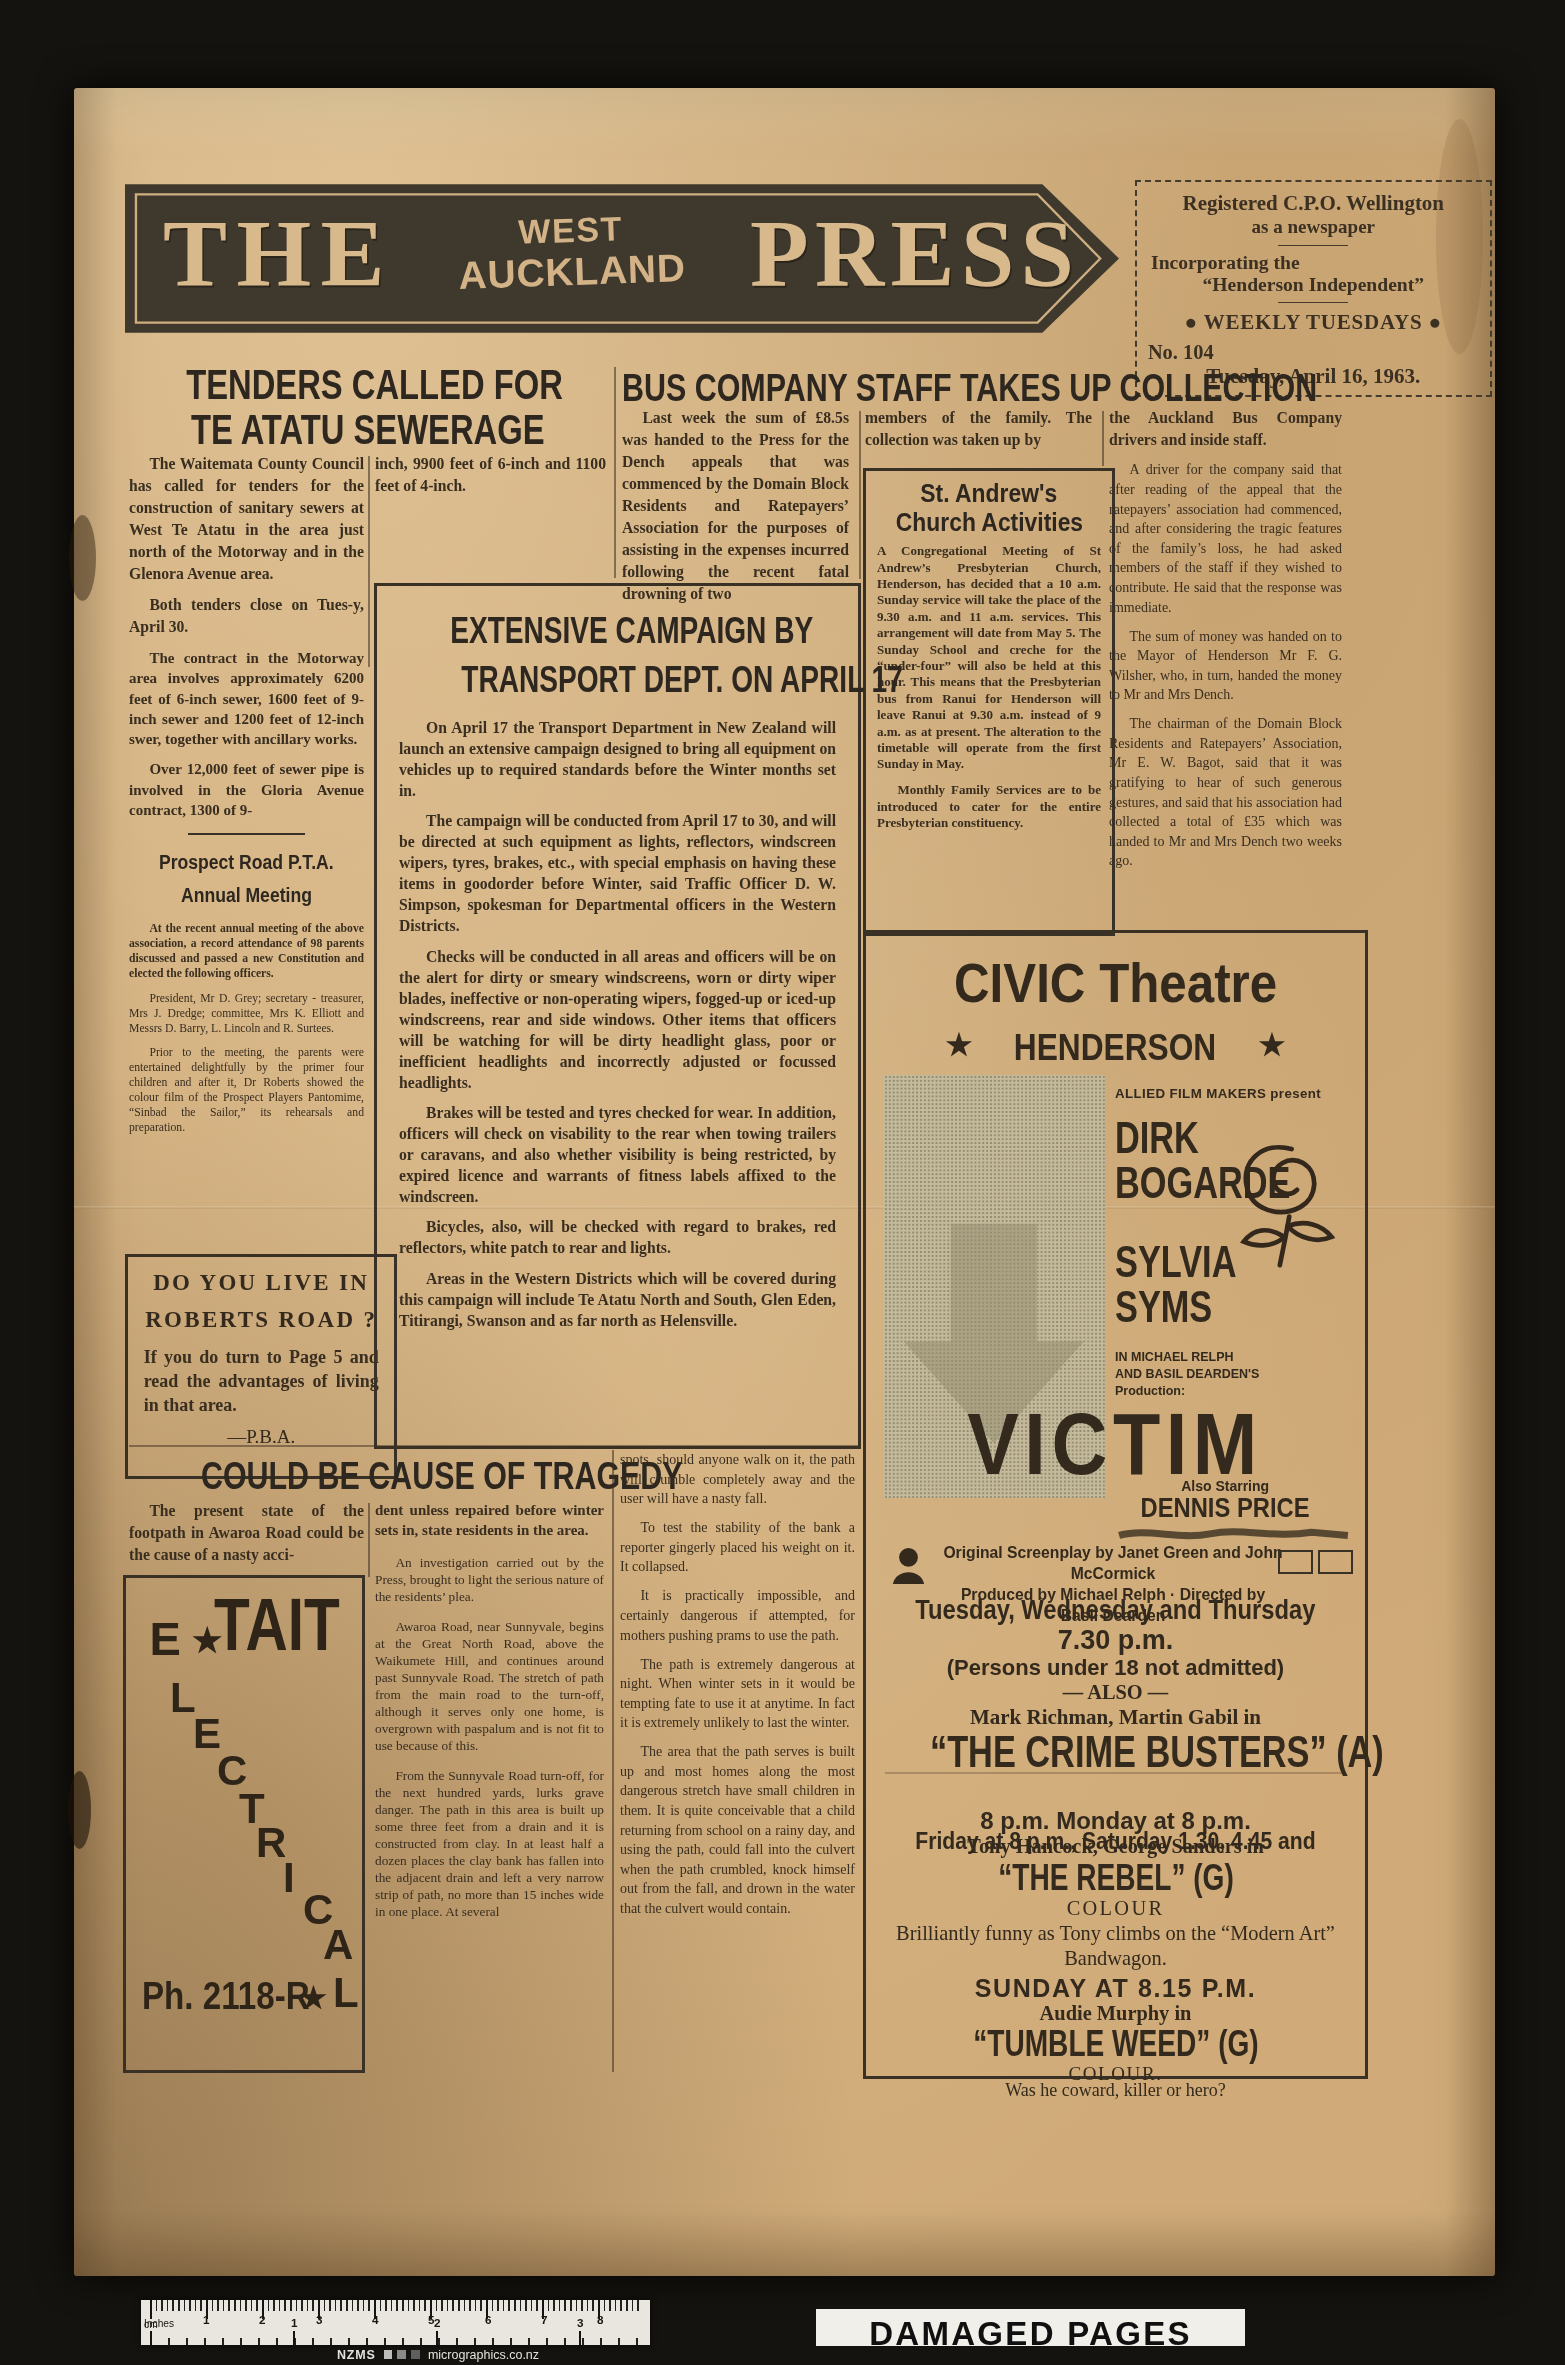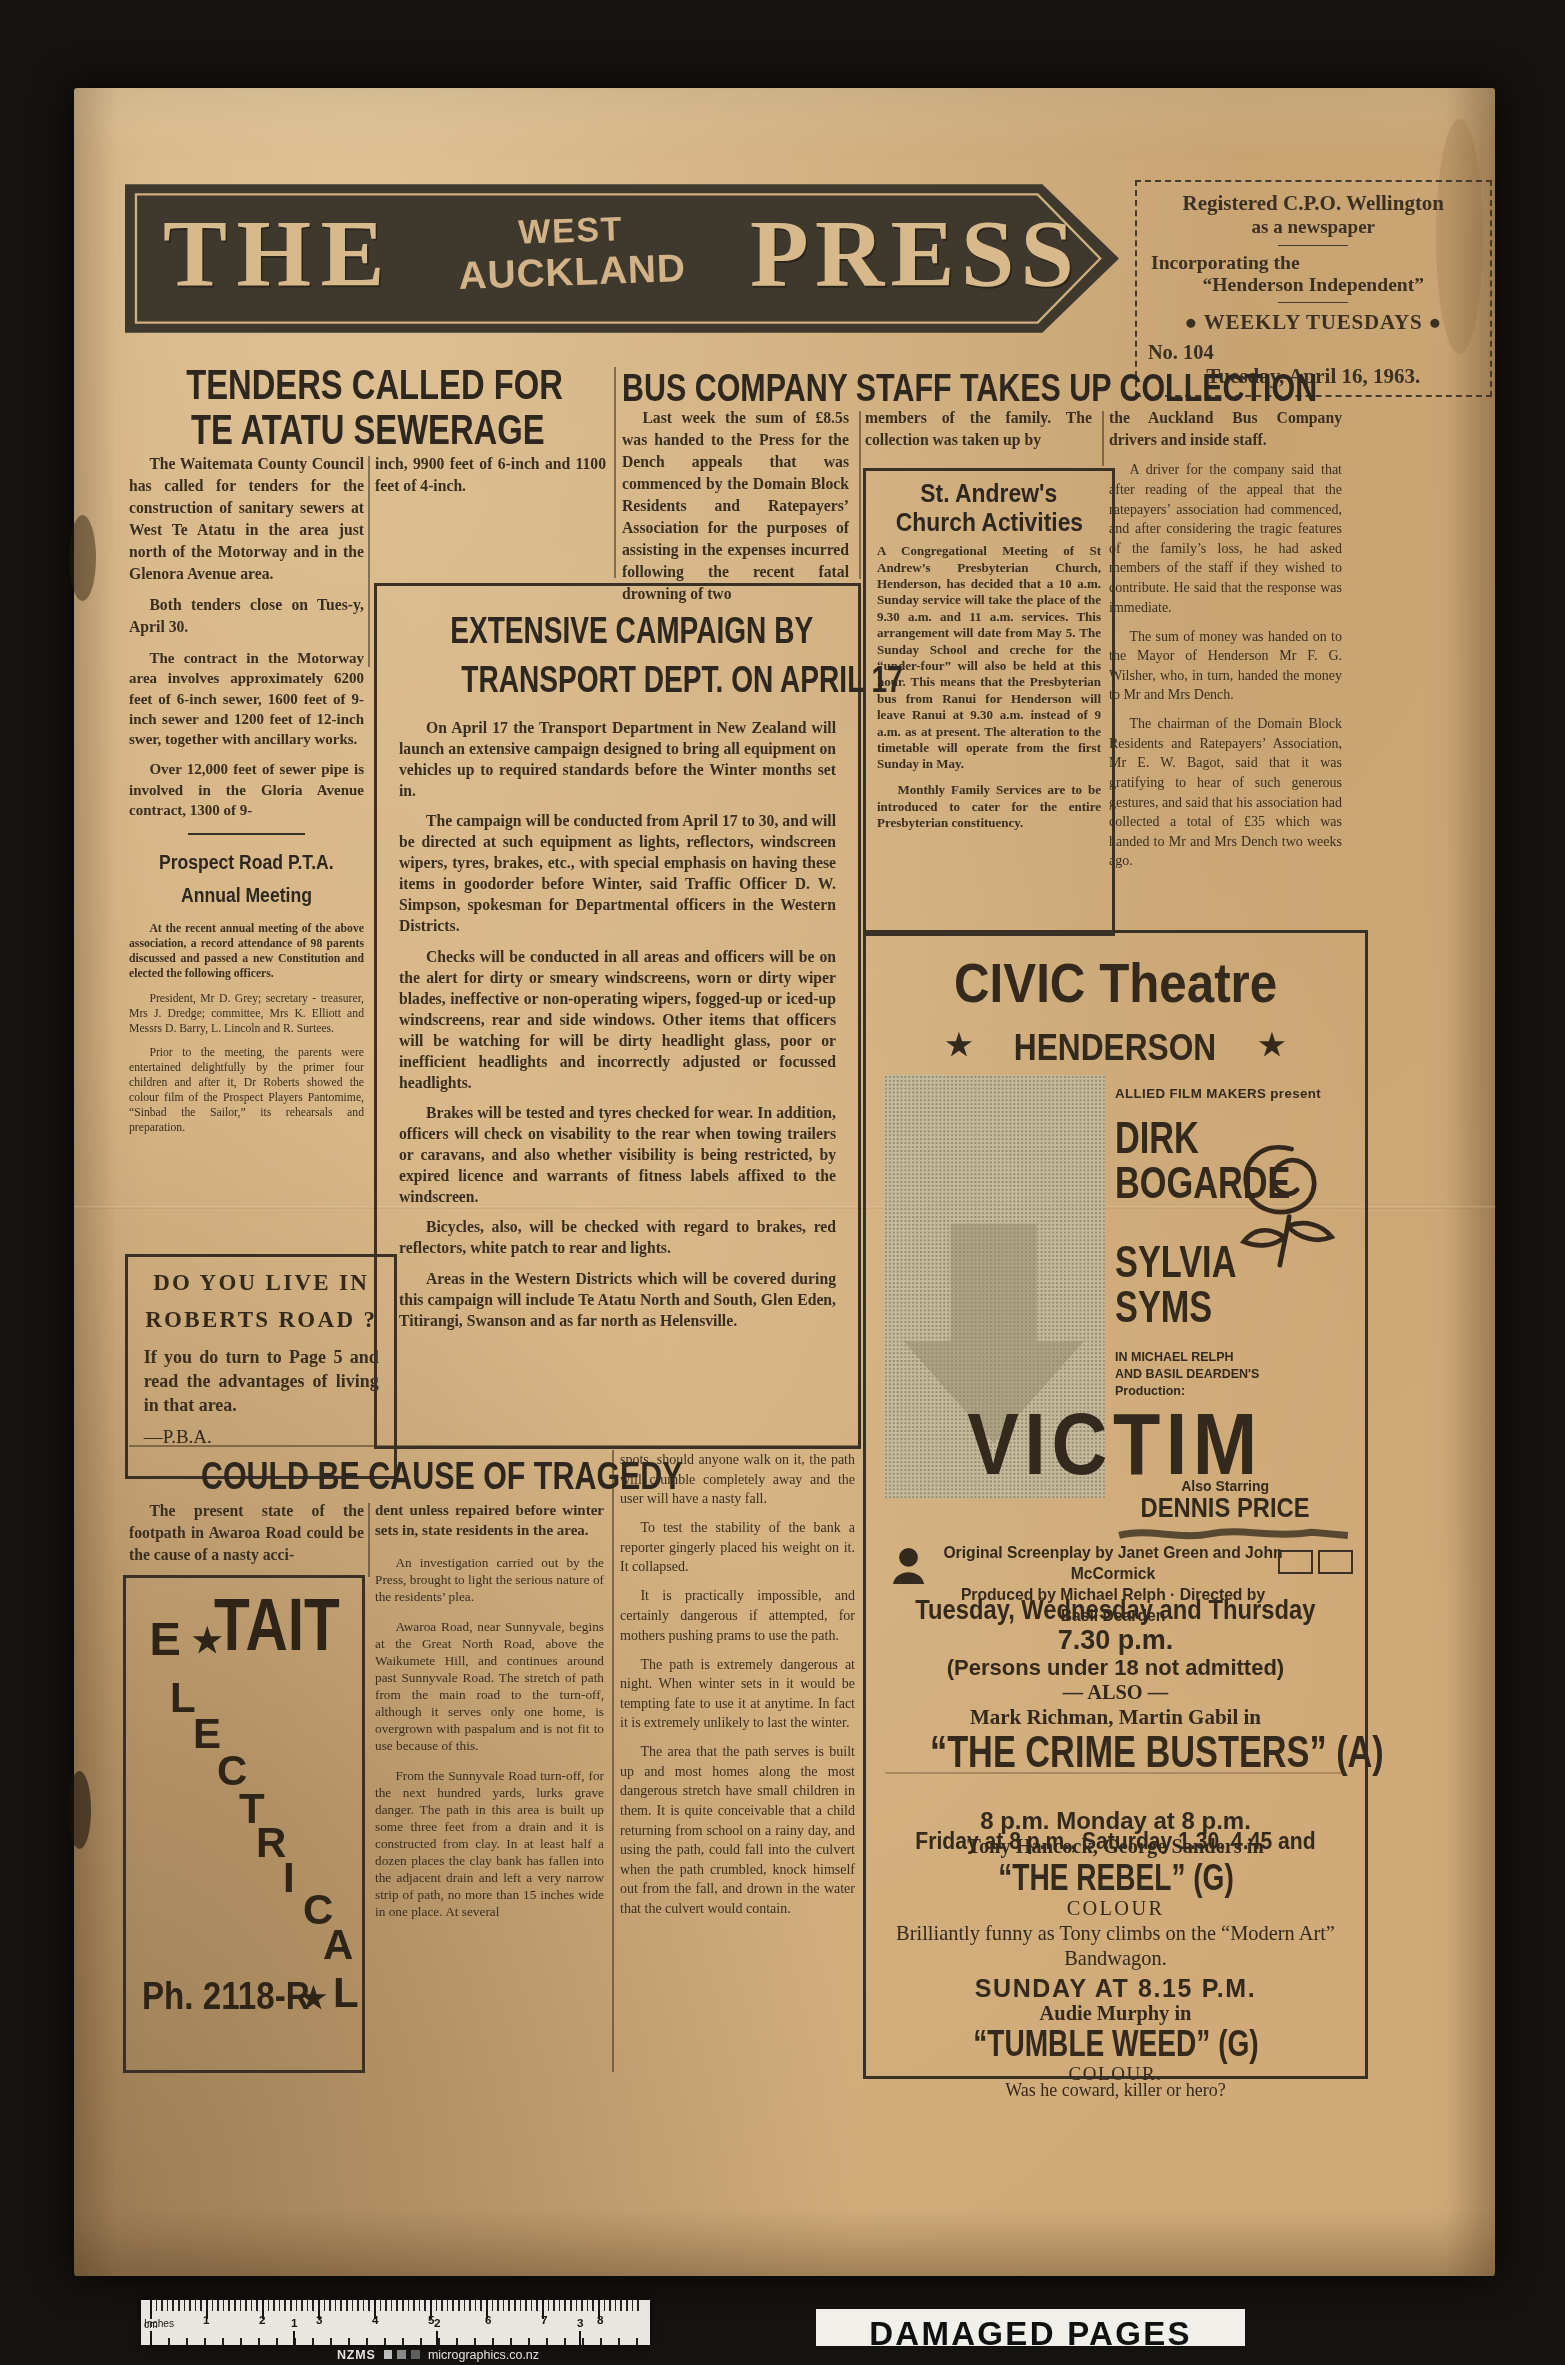--- a/index.html
+++ b/index.html
@@ -131,21 +131,21 @@
       <p class="p bold s20 ni">inch, 9900 feet of 6-inch and 1100 feet of 4-inch.</p>
     </div>
 
     <div class="vrule" style="left:294px;top:368px;height:211px;"></div>
     <div class="vrule" style="left:540px;top:279px;height:211px;"></div>
 
     <div class="nbox" style="left:51px;top:1166px;width:235px;height:194px;padding:12.5px 15.7px;">
       <div class="serifb" style="font-size:23px;text-align:center;letter-spacing:2.3px;color:#33291c;">DO YOU LIVE IN</div>
       <div class="serifb" style="font-size:23px;text-align:center;letter-spacing:2.3px;color:#33291c;margin-top:11px;">ROBERTS ROAD ?</div>
       <p class="p bold ni" style="font-size:18px;line-height:24px;margin-top:12.5px;">If you do turn to Page 5 and read the advantages of living in that area.</p>
-      <div style="font-size:19px;text-align:left;color:#33291c;">—P.B.A.</div>
+      <div style="font-size:19px;text-align:center;color:#33291c;">—P.B.A.</div>
     </div>
 
     <div class="hl abs" style="left:540px;top:279px;width:830px;font-size:39px;line-height:42px;text-align:left;padding-left:8px;">
       <span class="cond" style="transform-origin:left;">BUS COMPANY STAFF TAKES UP COLLECTION</span>
     </div>
 
     <div class="abs" style="left:548px;top:319px;width:227px;">
       <p class="p bold s20">Last week the sum of £8.5s was handed to the Press for the Dench appeals that was commenced by the Domain Block Residents and Ratepayers’ Association for the purposes of assisting in the expenses incurred following the recent fatal drowning of two</p>
     </div>
     <div class="abs" style="left:791px;top:319px;width:227px;">

